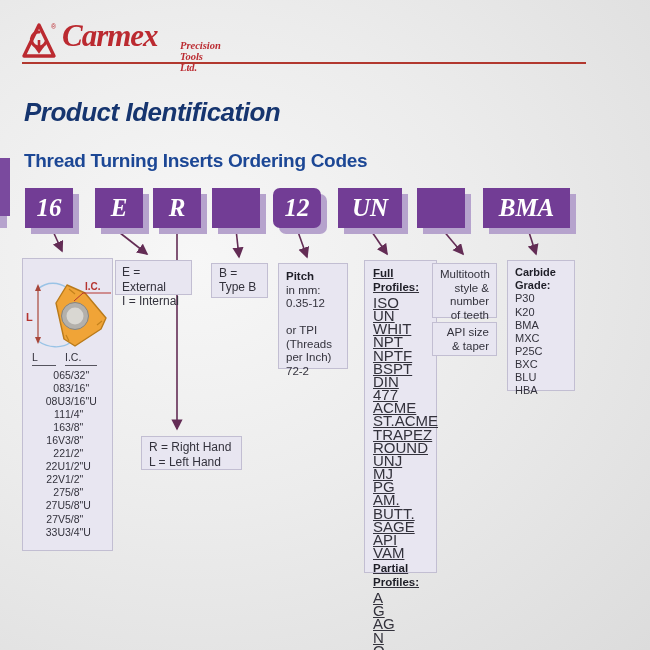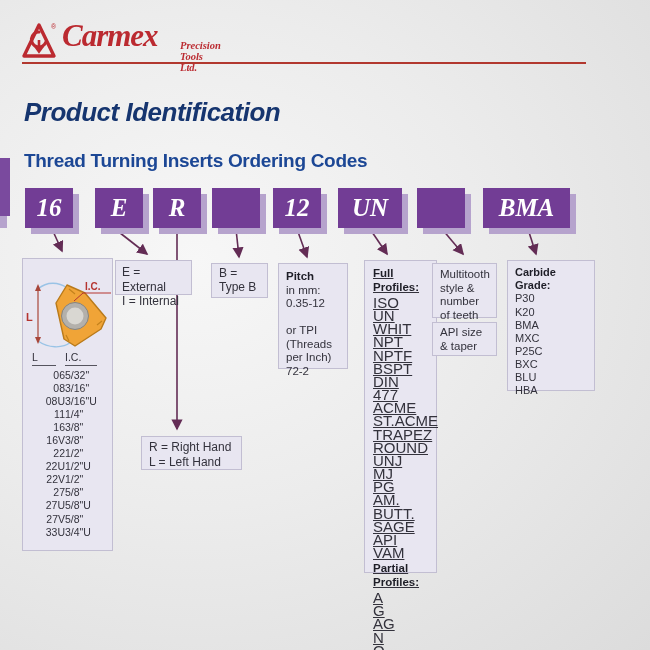--- a/index.html
+++ b/index.html
@@ -31,21 +31,21 @@
     color:#ffffff;font-family:"Liberation Serif",serif;font-style:italic;font-weight:bold;font-size:25px;}
   
   .arrows{position:absolute;left:0;top:0;z-index:1;}
   
   .lavbox{position:absolute;background:#e8e6f1;border:1px solid #c2bed2;box-sizing:border-box;
     color:#33323c;font-size:11.5px;line-height:13.5px;padding:6px 7px;z-index:2;}
   .blabel{font-weight:bold;color:#1e1e27;}
   .pitch-list > div{min-height:13.5px;}
   .plist > div{line-height:13.15px;font-size:15px;}
   .clist > div{line-height:13.1px;font-size:11px;}
-  .mlist > div{line-height:13.5px;}
+  .mlist > div{line-height:13.5px;text-align:right;}
   
   .itable{position:absolute;left:9px;top:92px;right:4px;font-size:10.5px;}
   .itable-head{display:flex;margin-bottom:3px;}
   .itable-head span{border-bottom:1px solid #55545e;color:#33323c;}
   .itable-head .c1{width:24px;margin-right:9px;}
   .itable-head .c2{width:32px;}
   .itable-rows > div{display:flex;line-height:13.1px;text-align:right;}
   .itable-rows span:first-child{width:33px;flex:none;}
 </style>
 </head>
@@ -85,21 +85,21 @@
 
   <div class="sec-title">Product Identification</div>
   <div class="sec-sub">Thread Turning Inserts Ordering Codes</div>
   <div class="edge-bar"></div>
   <div class="edge-bar-sh"></div>
 
   <div class="cbox" style="left:25px;width:48px;">16</div>
   <div class="cbox" style="left:95px;width:48px;">E</div>
   <div class="cbox" style="left:153px;width:48px;">R</div>
   <div class="cbox" style="left:212px;width:48px;"></div>
-  <div class="cbox" style="left:273px;width:48px;">12</div>
+  <div class="cbox" style="left:273px;width:48px;border-radius:7px;">12</div>
   <div class="cbox" style="left:338px;width:64px;">UN</div>
   <div class="cbox" style="left:417px;width:48px;"></div>
   <div class="cbox" style="left:483px;width:87px;">BMA</div>
 
   <div class="lavbox" style="left:22px;top:258px;width:91px;height:293px;padding:0;">
     <svg width="91" height="90" viewBox="0 0 91 90" style="display:block;margin-top:4px;">
       <path d="M15,26 C24,18 36,19 44,25" fill="none" stroke="#99c3e6" stroke-width="1.3"></path>
       <path d="M15,78 C25,85 39,86 48,79" fill="none" stroke="#99c3e6" stroke-width="1.3"></path>
       <line x1="15" y1="26" x2="15" y2="78" stroke="#a8463a" stroke-width="1.2"></line>
       <path d="M12,28 L15,21 L18,28 Z" fill="#a8463a"></path>
@@ -238,21 +238,21 @@
       </div>
   </div>
 
   <div class="lavbox" style="left:432px;top:322px;width:65px;height:34px;padding:3px 7px;">
     <div class="mlist">
         <div>API size</div>
         <div>&amp; taper</div>
       </div>
   </div>
 
-  <div class="lavbox" style="left:507px;top:260px;width:88px;height:131px;padding:5px 7px;">
+  <div class="lavbox" style="left:507px;top:260px;width:68px;height:131px;padding:5px 7px;">
     <div class="blabel" style="line-height:13.2px;font-size:11px;">Carbide Grade:</div>
     <div class="clist">
         <div>P30</div>
         <div>K20</div>
         <div>BMA</div>
         <div>MXC</div>
         <div>P25C</div>
         <div>BXC</div>
         <div>BLU</div>
         <div>HBA</div>

